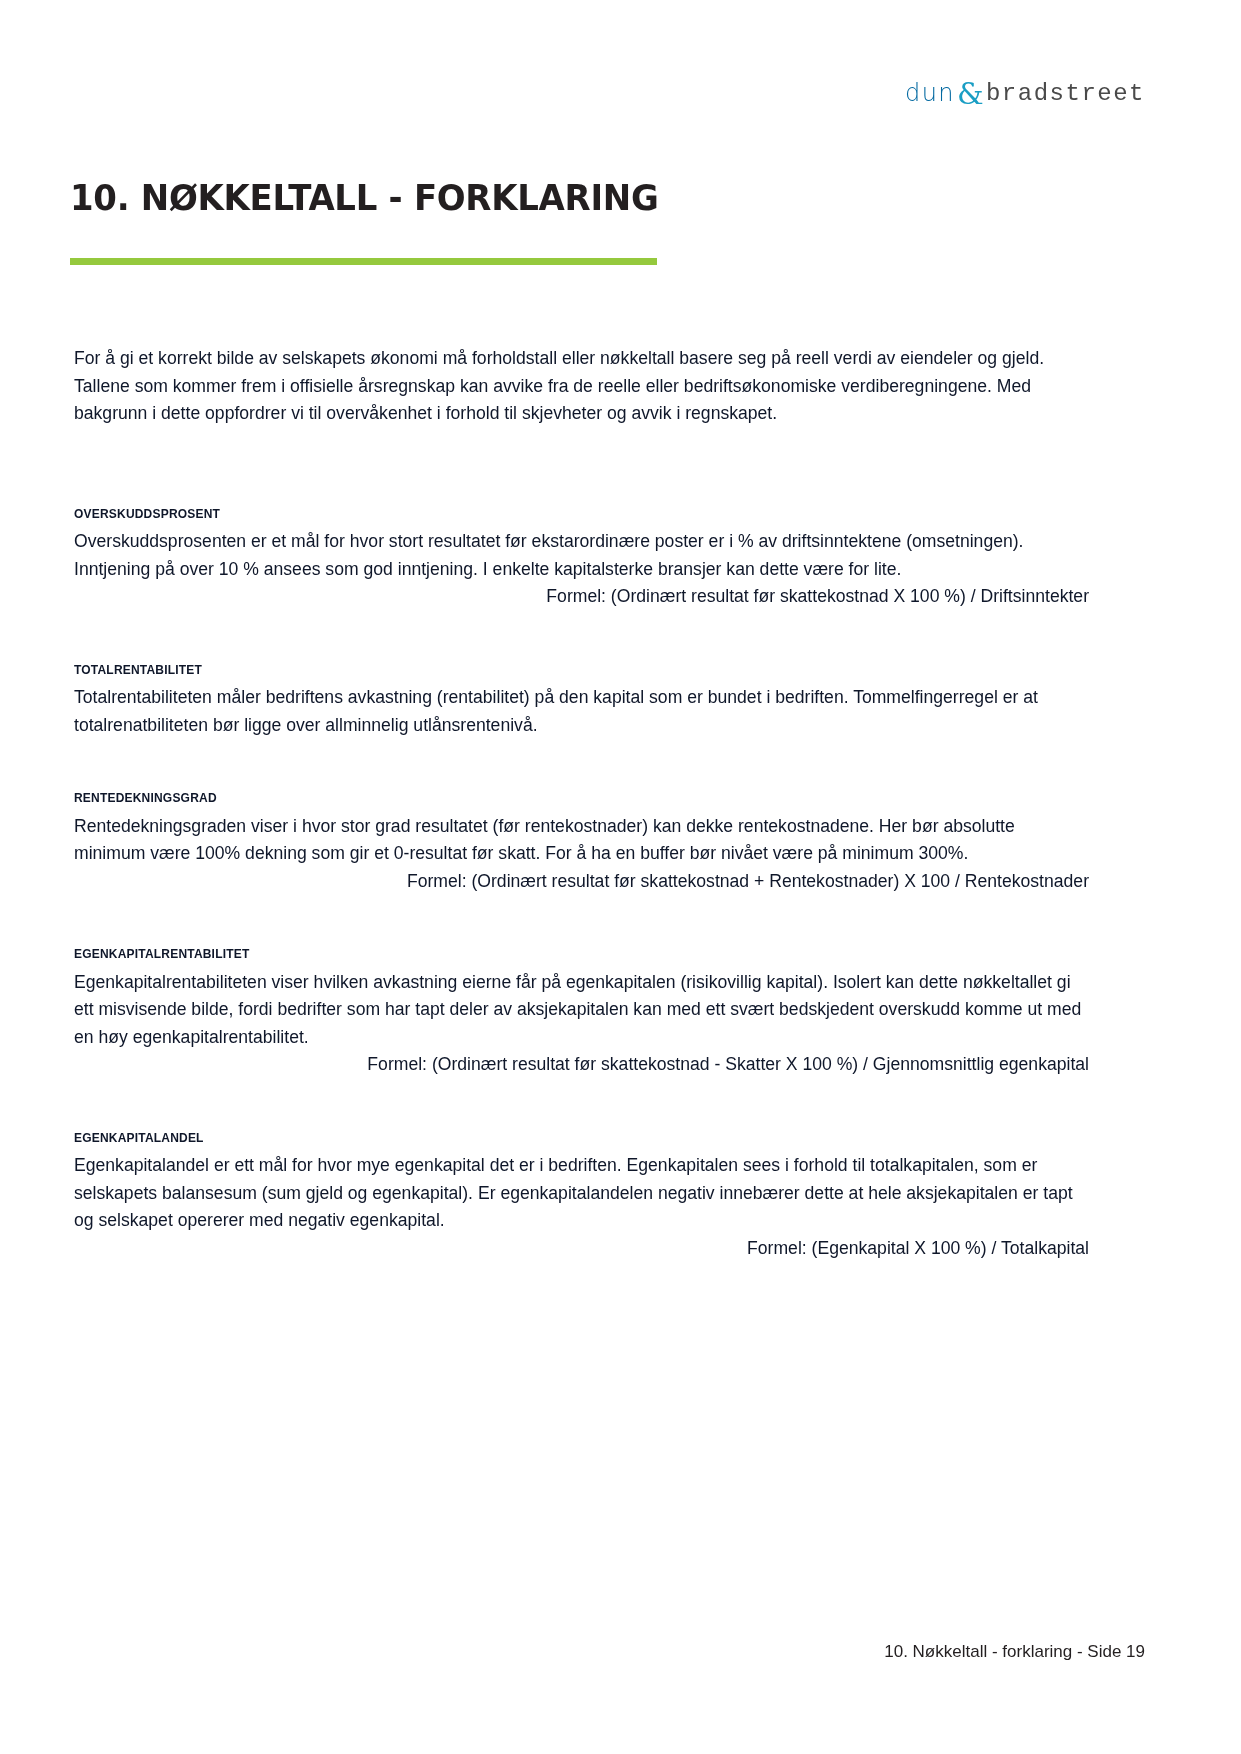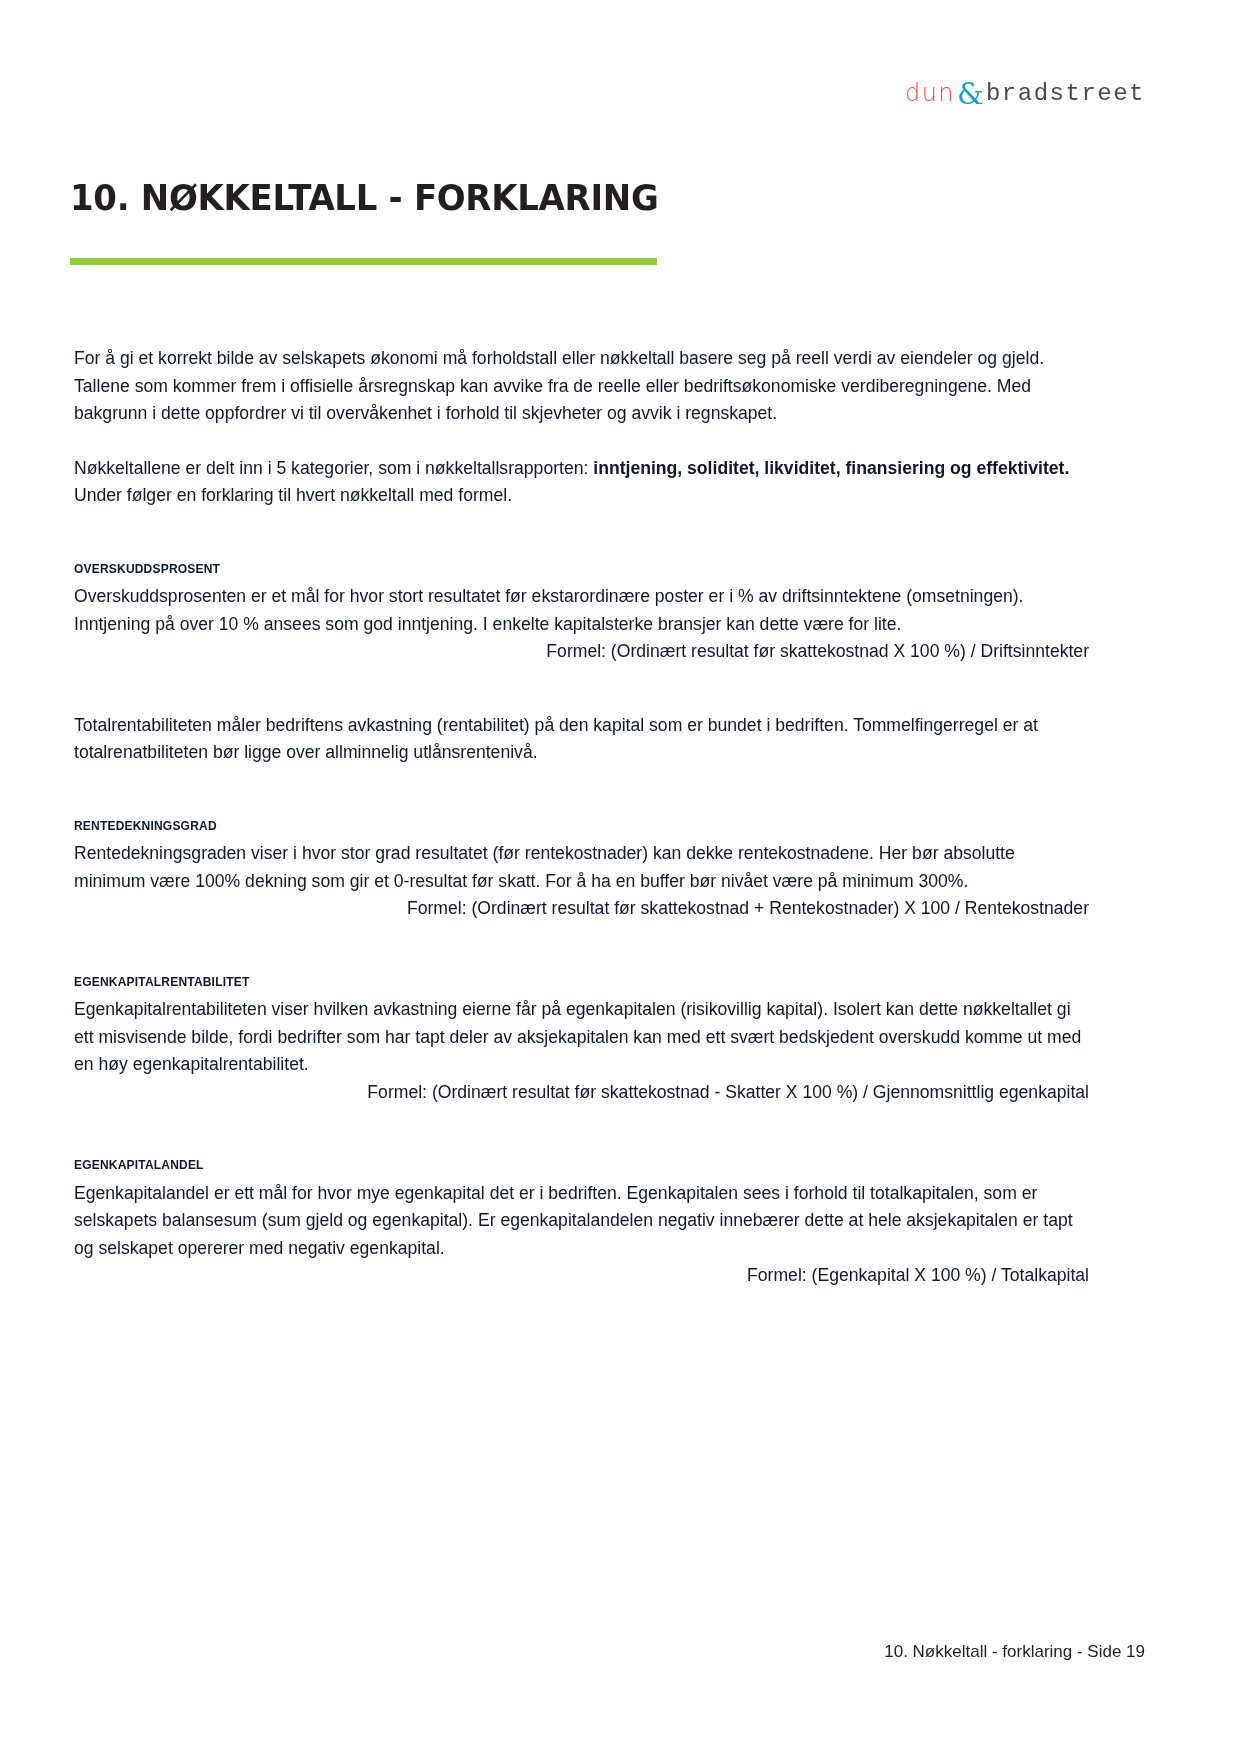--- a/index.html
+++ b/index.html
@@ -26,21 +26,21 @@
     position: absolute;
     top: 78px;
     right: 96px;
     display: flex;
     align-items: center;
     font-size: 25px;
     letter-spacing: 1.2px;
     white-space: nowrap;
   }
   .logo .word-dun {
-    color: #ef4444;
+    color: #0369a1;
     font-family: "DejaVu Sans", sans-serif;
     font-weight: 300;
     font-size: 24px;
     letter-spacing: 1.5px;
   }
   .logo .amp {
     color: #1a9ec4;
     font-family: "DejaVu Serif", serif;
     font-size: 30px;
     margin: 0 1px 0 2px;
@@ -134,35 +134,33 @@
 
   <div class="title">10. NØKKELTALL - FORKLARING</div>
   <div class="title-rule"></div>
 
   <div class="content">
 
     <p>For å gi et korrekt bilde av selskapets økonomi må forholdstall eller nøkkeltall basere seg på reell verdi av eiendeler og gjeld. Tallene som kommer frem i offisielle årsregnskap kan avvike fra de reelle eller bedriftsøkonomiske verdiberegningene. Med bakgrunn i dette oppfordrer vi til overvåkenhet i forhold til skjevheter og avvik i regnskapet.</p>
 
     <div class="para-gap"></div>
 
-    <p>
-      <span>Nøkkeltallene er delt inn i 5 kategorier, som i nøkkeltallsrapporten: </span><span class="bold">inntjening, soliditet, likviditet, finansiering og effektivitet.</span><span> Under følger en forklaring til hvert nøkkeltall med formel.</span>
-    </p>
 
     <div class="section-gap"></div>
 
     <div>
       <p class="heading">OVERSKUDDSPROSENT</p>
       <p>Overskuddsprosenten er et mål for hvor stort resultatet før ekstarordinære poster er i % av driftsinntektene (omsetningen). Inntjening på over 10 % ansees som god inntjening. I enkelte kapitalsterke bransjer kan dette være for lite.</p>
       <p class="formula">Formel: (Ordinært resultat før skattekostnad X 100 %) / Driftsinntekter</p>
     </div>
 
     <div class="section-gap"></div>
 
     <div>
+      <p class="heading">TOTALRENTABILITET</p>
       <p>Totalrentabiliteten måler bedriftens avkastning (rentabilitet) på den kapital som er bundet i bedriften. Tommelfingerregel er at totalrenatbiliteten bør ligge over allminnelig utlånsrentenivå.</p>
     </div>
 
     <div class="section-gap"></div>
 
     <div>
       <p class="heading">RENTEDEKNINGSGRAD</p>
       <p>Rentedekningsgraden viser i hvor stor grad resultatet (før rentekostnader) kan dekke rentekostnadene. Her bør absolutte minimum være 100% dekning som gir et 0-resultat før skatt. For å ha en buffer bør nivået være på minimum 300%.</p>
       <p class="formula">Formel: (Ordinært resultat før skattekostnad + Rentekostnader) X 100 / Rentekostnader</p>
     </div>

